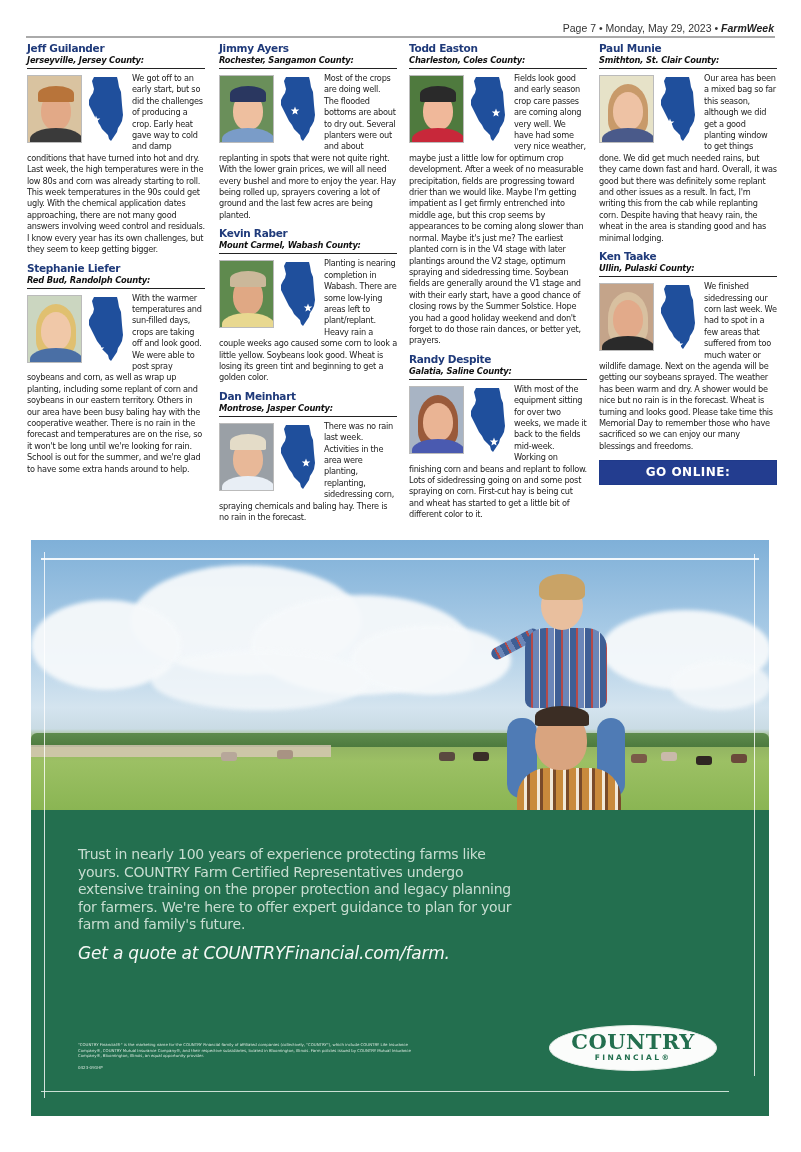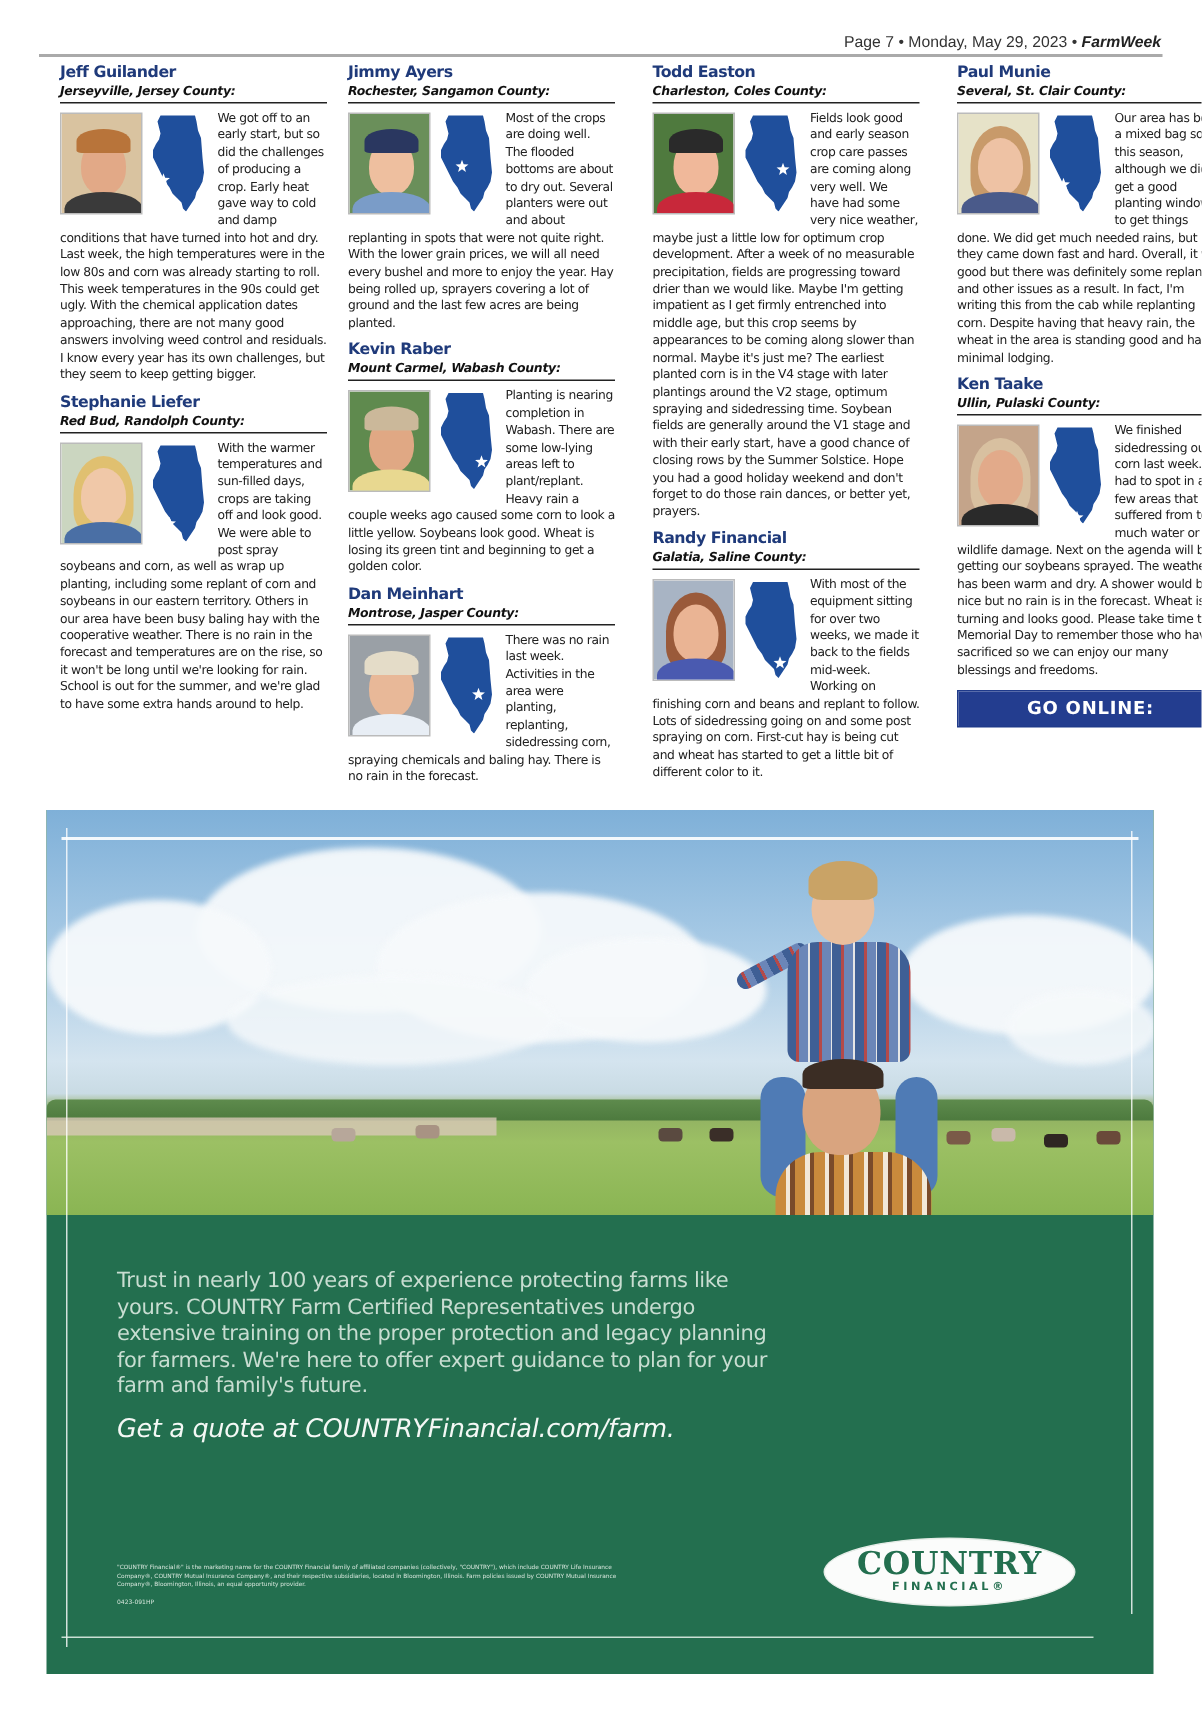--- a/index.html
+++ b/index.html
@@ -10,21 +10,21 @@
     position: absolute; left: 26px; right: 26px; top: 21px; height: 17px;
     text-align: right; font-size: 10.5px; color: #333;
     border-bottom: 2px solid #aaaaaa; line-height: 14px; padding-right: 1px;
   }
   .folio .pub { font-weight: bold; font-style: italic; color: #222; }
 
   .columns {
     position: absolute; left: 27px; top: 42px; width: 748px; height: 490px;
     display: flex; gap: 12px;
   }
-  .col { width: 178px; flex: 0 0 178px; margin-left: 13px; }
+  .col { width: 178px; flex: 0 0 178px; }
   .col:nth-child(2) { margin-left: 2px; }
 
   .entry { margin-bottom: 6px; }
   .entry .name {
     font-family: "DejaVu Sans", sans-serif; font-weight: bold; font-size: 10.5px;
     color: #1f3a7a; line-height: 13px; letter-spacing: -0.3px;
   }
   .entry .loc {
     font-family: "DejaVu Sans", sans-serif; font-weight: bold; font-style: italic;
     font-size: 8.3px; color: #111; line-height: 11px; padding-bottom: 2px;
@@ -269,21 +269,21 @@
         </span>
         <svg class="ilmap" viewBox="0 0 38 66">
           <path d="M6 2 L29 2 L30 6 L31 12 L33 17 L34 30 L35 40 L34 46 L32 50 L30 53 L29 57 L27 60 L25 63 L23 66 L21 64 L20 60 L17 57 L14 54 L12 50 L9 46 L7 42 L5 38 L3 34 L1 30 L1 25 L3 21 L5 18 L6 14 L5 10 L4 6 Z" fill="#1f4f9c"></path>
           <path class="star" d="M26.0 33.5 L27.1 36.5 L30.3 36.6 L27.8 38.6 L28.6 41.6 L26.0 39.9 L23.4 41.6 L24.2 38.6 L21.7 36.6 L24.9 36.5 Z" fill="#ffffff"></path>
         </svg>
       </span><span class="text">Fields look good and early season crop care passes are coming along very well. We have had some very nice weather, maybe just a little low for optimum crop development. After a week of no measurable precipitation, fields are progressing toward drier than we would like. Maybe I'm getting impatient as I get firmly entrenched into middle age, but this crop seems by appearances to be coming along slower than normal. Maybe it's just me? The earliest planted corn is in the V4 stage with later plantings around the V2 stage, optimum spraying and sidedressing time. Soybean fields are generally around the V1 stage and with their early start, have a good chance of closing rows by the Summer Solstice. Hope you had a good holiday weekend and don't forget to do those rain dances, or better yet, prayers.</span>
     </div>
   </div>
 
   <div class="entry">
-    <div class="name">Randy Financial</div>
+    <div class="name">Randy Despite</div>
     <div class="loc">Galatia, Saline County:</div>
     <div class="body">
       <span class="figs">
         <span class="photo">
           <span class="bg" style="background: rgb(168, 180, 196);"></span>
               <span class="hair" style="background: rgb(154, 90, 58);"></span>
               <span class="face" style="background: rgb(234, 180, 148);"></span>
               <span class="cap" style="background: transparent;"></span>
               <span class="shirt" style="background: rgb(74, 90, 176);"></span>
         </span>
@@ -291,21 +291,21 @@
           <path d="M6 2 L29 2 L30 6 L31 12 L33 17 L34 30 L35 40 L34 46 L32 50 L30 53 L29 57 L27 60 L25 63 L23 66 L21 64 L20 60 L17 57 L14 54 L12 50 L9 46 L7 42 L5 38 L3 34 L1 30 L1 25 L3 21 L5 18 L6 14 L5 10 L4 6 Z" fill="#1f4f9c"></path>
           <path class="star" d="M24.0 51.5 L25.1 54.5 L28.3 54.6 L25.8 56.6 L26.6 59.6 L24.0 57.9 L21.4 59.6 L22.2 56.6 L19.7 54.6 L22.9 54.5 Z" fill="#ffffff"></path>
         </svg>
       </span><span class="text">With most of the equipment sitting for over two weeks, we made it back to the fields mid-week. Working on finishing corn and beans and replant to follow. Lots of sidedressing going on and some post spraying on corn. First-cut hay is being cut and wheat has started to get a little bit of different color to it.</span>
     </div>
   </div>
 </div>
     <div class="col">
   <div class="entry">
     <div class="name">Paul Munie</div>
-    <div class="loc">Several, St. Clair County:</div>
+    <div class="loc">Smithton, St. Clair County:</div>
     <div class="body">
       <span class="figs">
         <span class="photo">
           <span class="bg" style="background: rgb(230, 226, 200);"></span>
               <span class="hair" style="background: rgb(200, 154, 106);"></span>
               <span class="face" style="background: rgb(238, 194, 164);"></span>
               <span class="cap" style="background: transparent;"></span>
               <span class="shirt" style="background: rgb(74, 90, 138);"></span>
         </span>
         <svg class="ilmap" viewBox="0 0 38 66">

